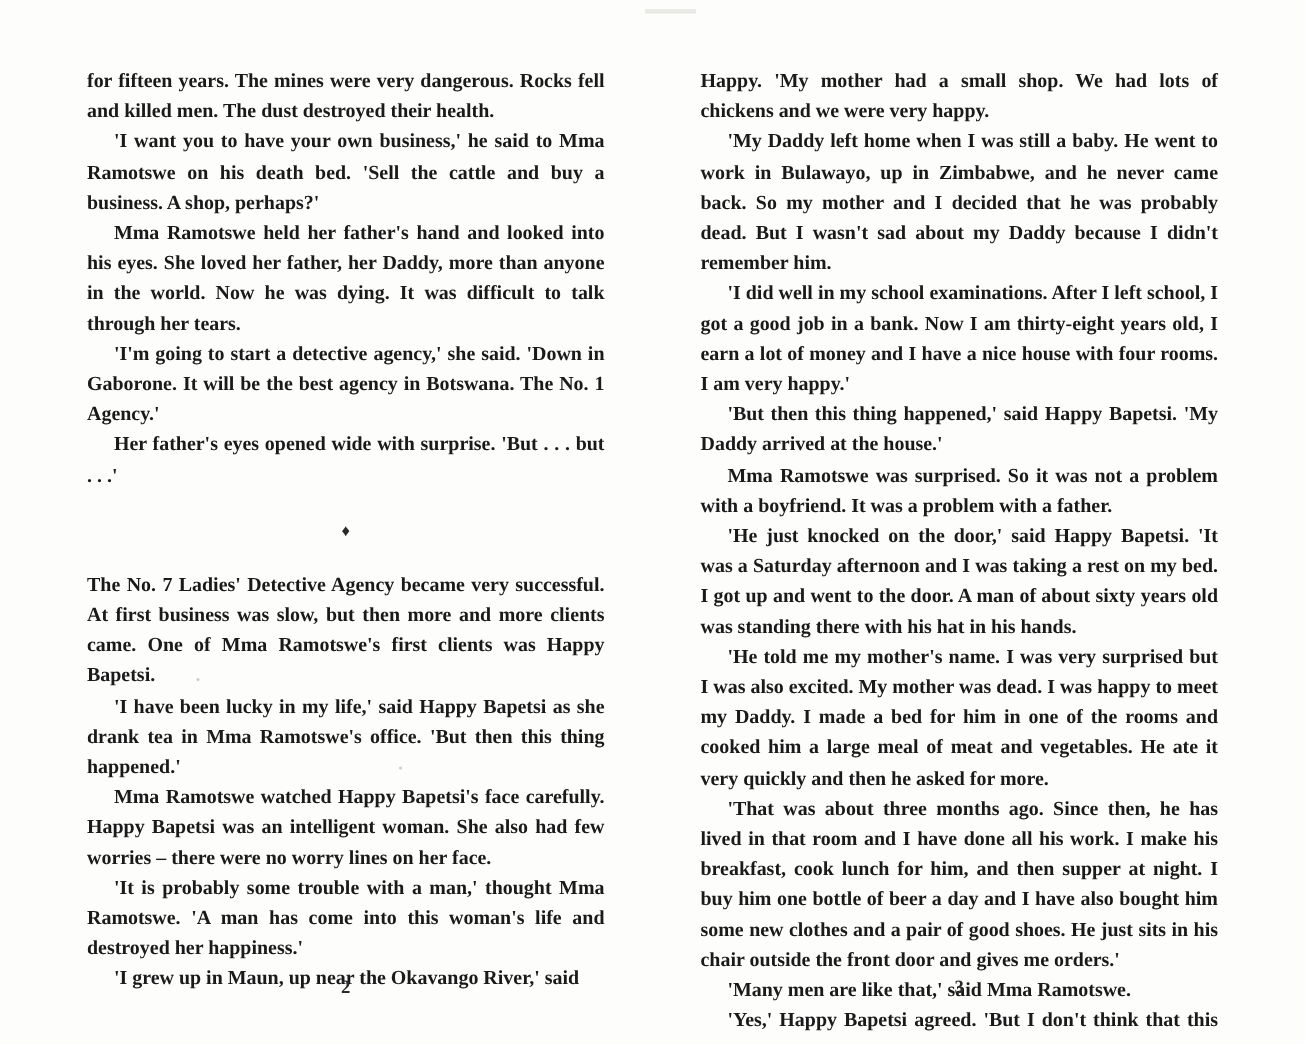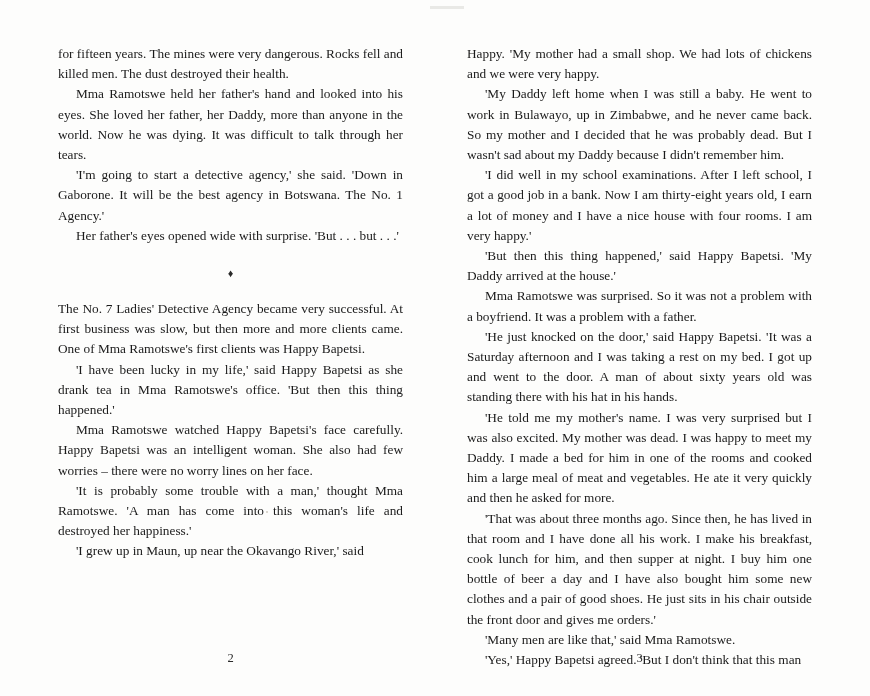--- a/index.html
+++ b/index.html
@@ -24,20 +24,21 @@
     display: flex;
     flex-direction: row;
     padding: 44px 0 0 0;
     box-sizing: border-box;
     height: 696px;
   }
   .page-half {
     position: relative;
     box-sizing: border-box;
     height: 100%;
+    font-weight: bold;
   }
   .page-half.left {
     width: 435px;
     padding: 0 32px 0 58px;
   }
   .page-half.right {
     width: 435px;
     padding: 0 58px 0 32px;
   }
   .col {
@@ -103,20 +104,21 @@
 
   <div class="topmark"></div>
   <div class="speck" style="left:266px; top:511px;"></div>
   <div class="speck" style="left:131px; top:452px;"></div>
 
   <div class="spread">
 
     <div class="page-half left">
       <div class="col">
         <p class="noindent">for fifteen years. The mines were very dangerous. Rocks fell and killed men. The dust destroyed their health.</p>
+        <p>'I want you to have your own business,' he said to Mma Ramotswe on his death bed. 'Sell the cattle and buy a business. A shop, perhaps?'</p>
         <p>Mma Ramotswe held her father's hand and looked into his eyes. She loved her father, her Daddy, more than anyone in the world. Now he was dying. It was difficult to talk through her tears.</p>
         <p>'I'm going to start a detective agency,' she said. 'Down in Gaborone. It will be the best agency in Botswana. The No. 1 Agency.'</p>
         <p>Her father's eyes opened wide with surprise. 'But . . . but . . .'</p>
 
         <div class="divider">♦</div>
 
         <p class="noindent">The No. 7 Ladies' Detective Agency became very successful. At first business was slow, but then more and more clients came. One of Mma Ramotswe's first clients was Happy Bapetsi.</p>
         <p>'I have been lucky in my life,' said Happy Bapetsi as she drank tea in Mma Ramotswe's office. 'But then this thing happened.'</p>
         <p>Mma Ramotswe watched Happy Bapetsi's face carefully. Happy Bapetsi was an intelligent woman. She also had few worries – there were no worry lines on her face.</p>
         <p>'It is probably some trouble with a man,' thought Mma Ramotswe. 'A man has come into this woman's life and destroyed her happiness.'</p>

